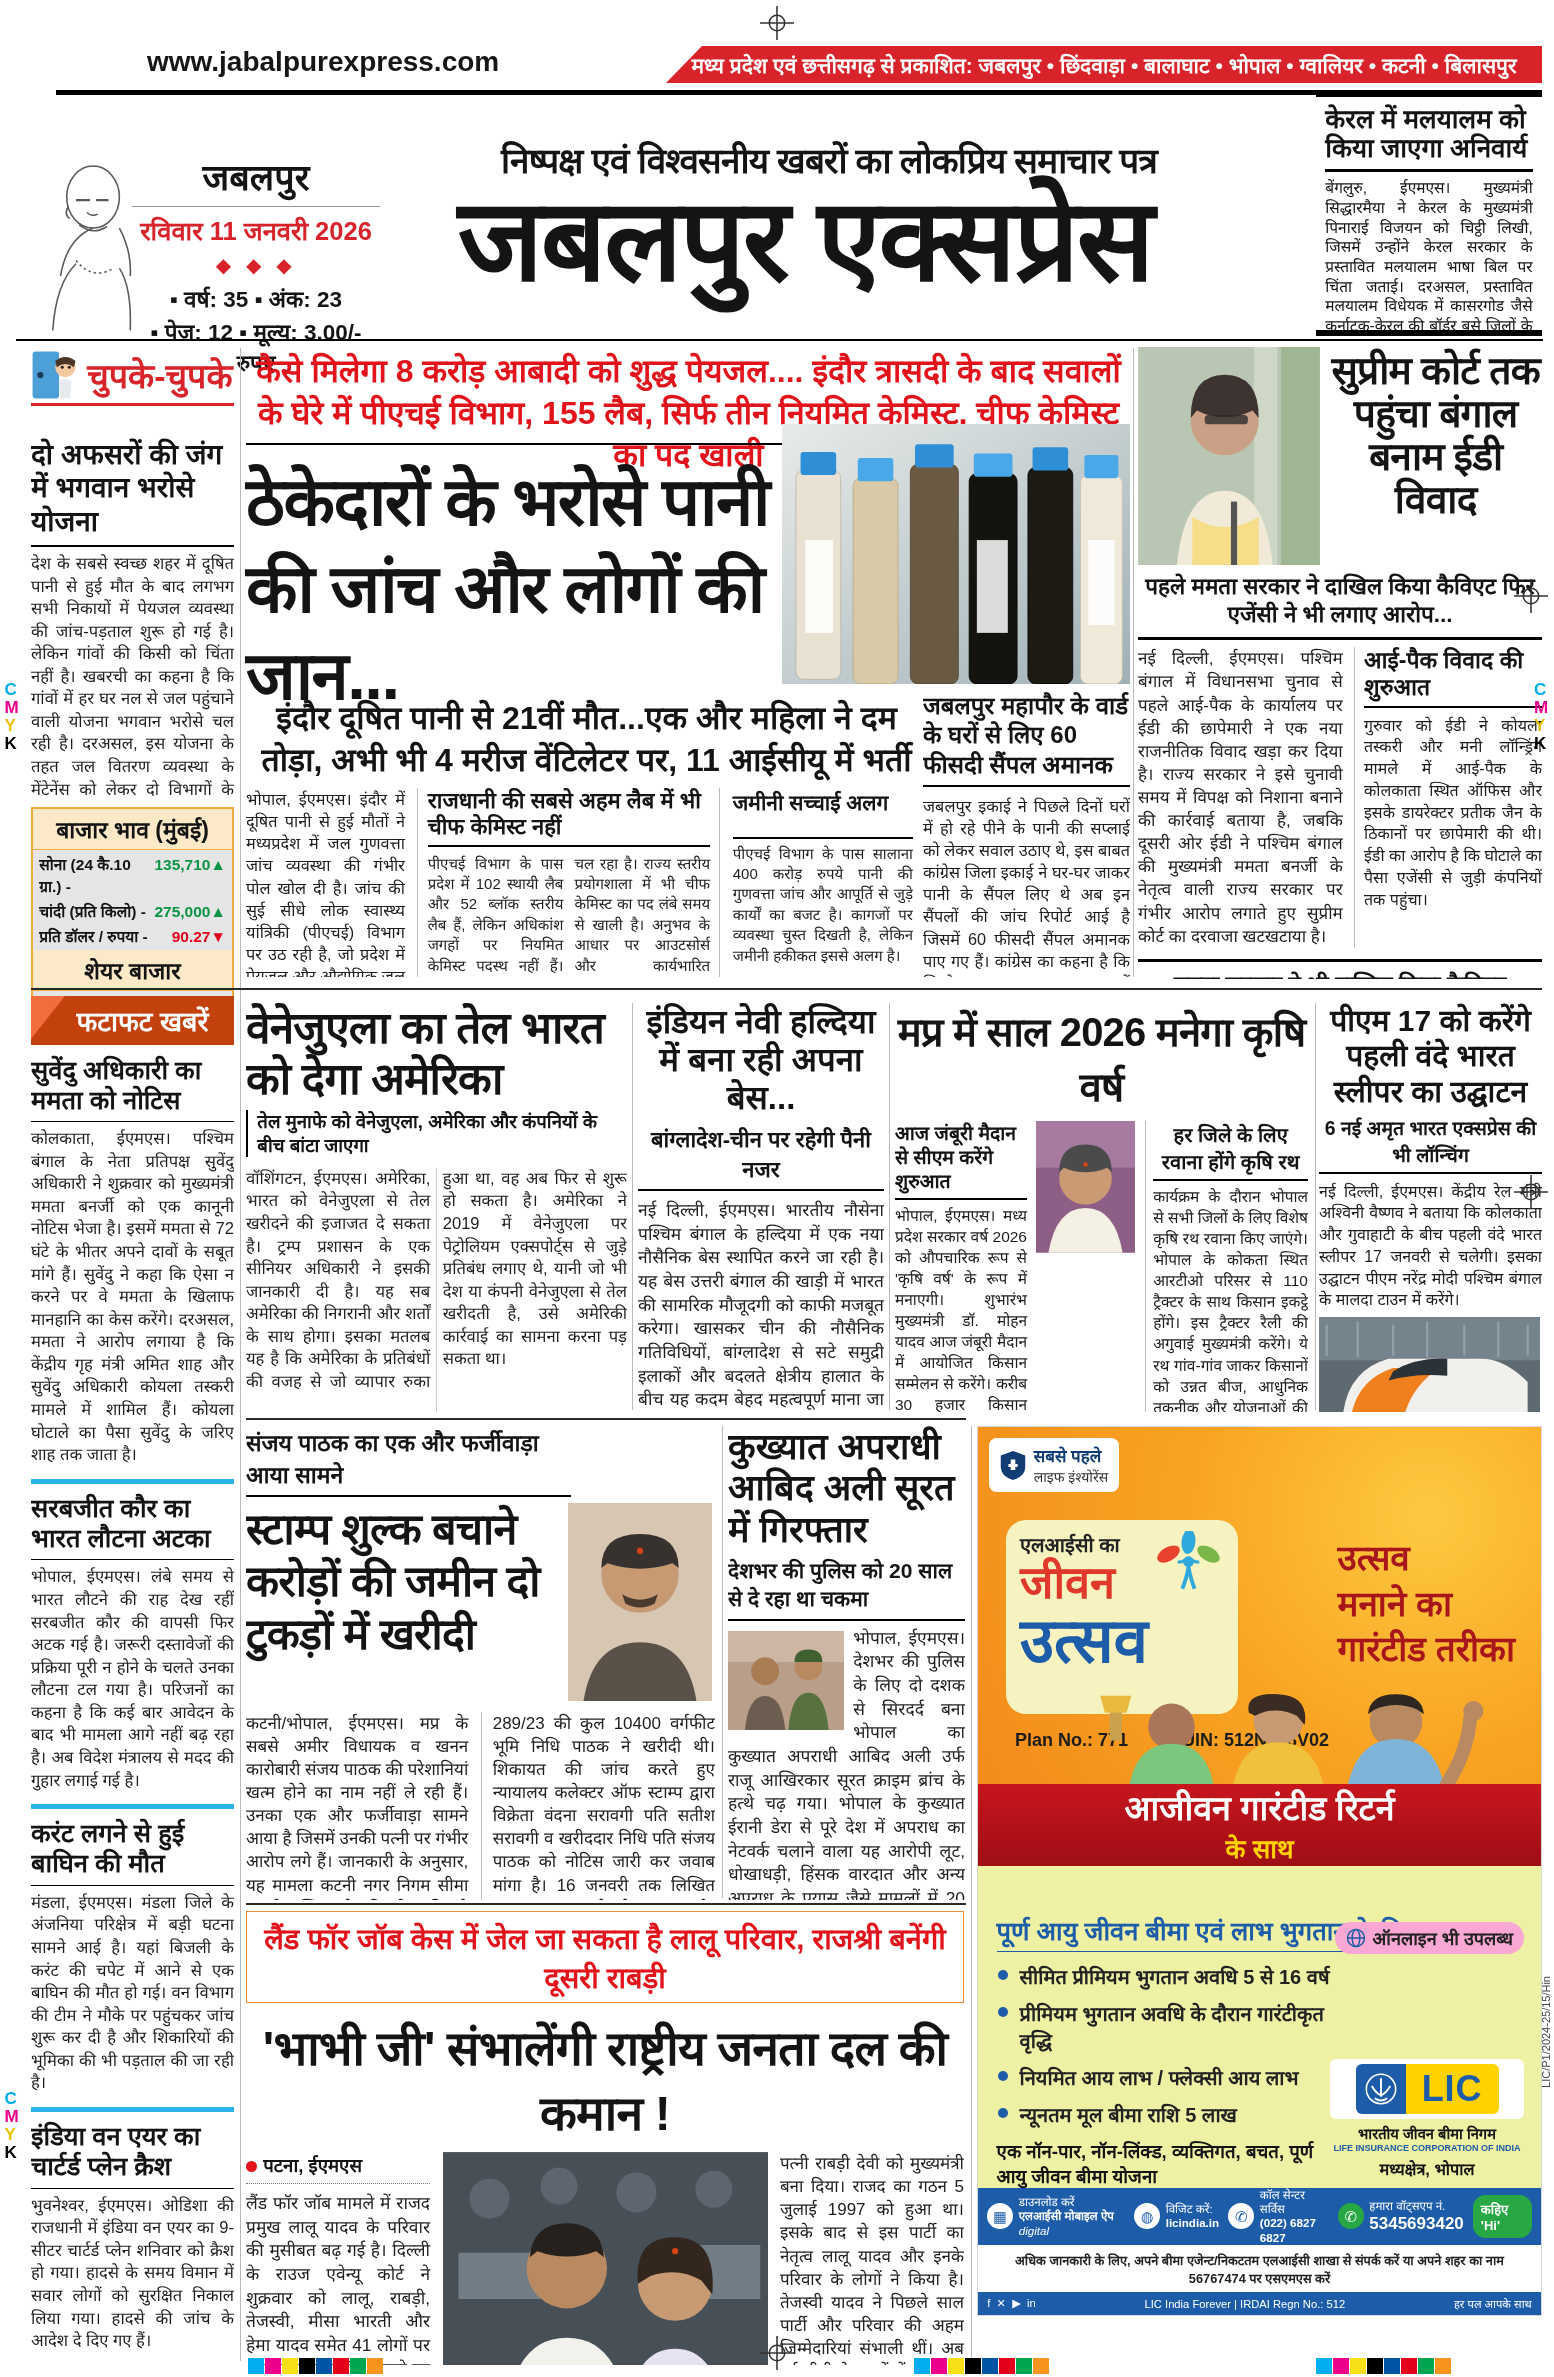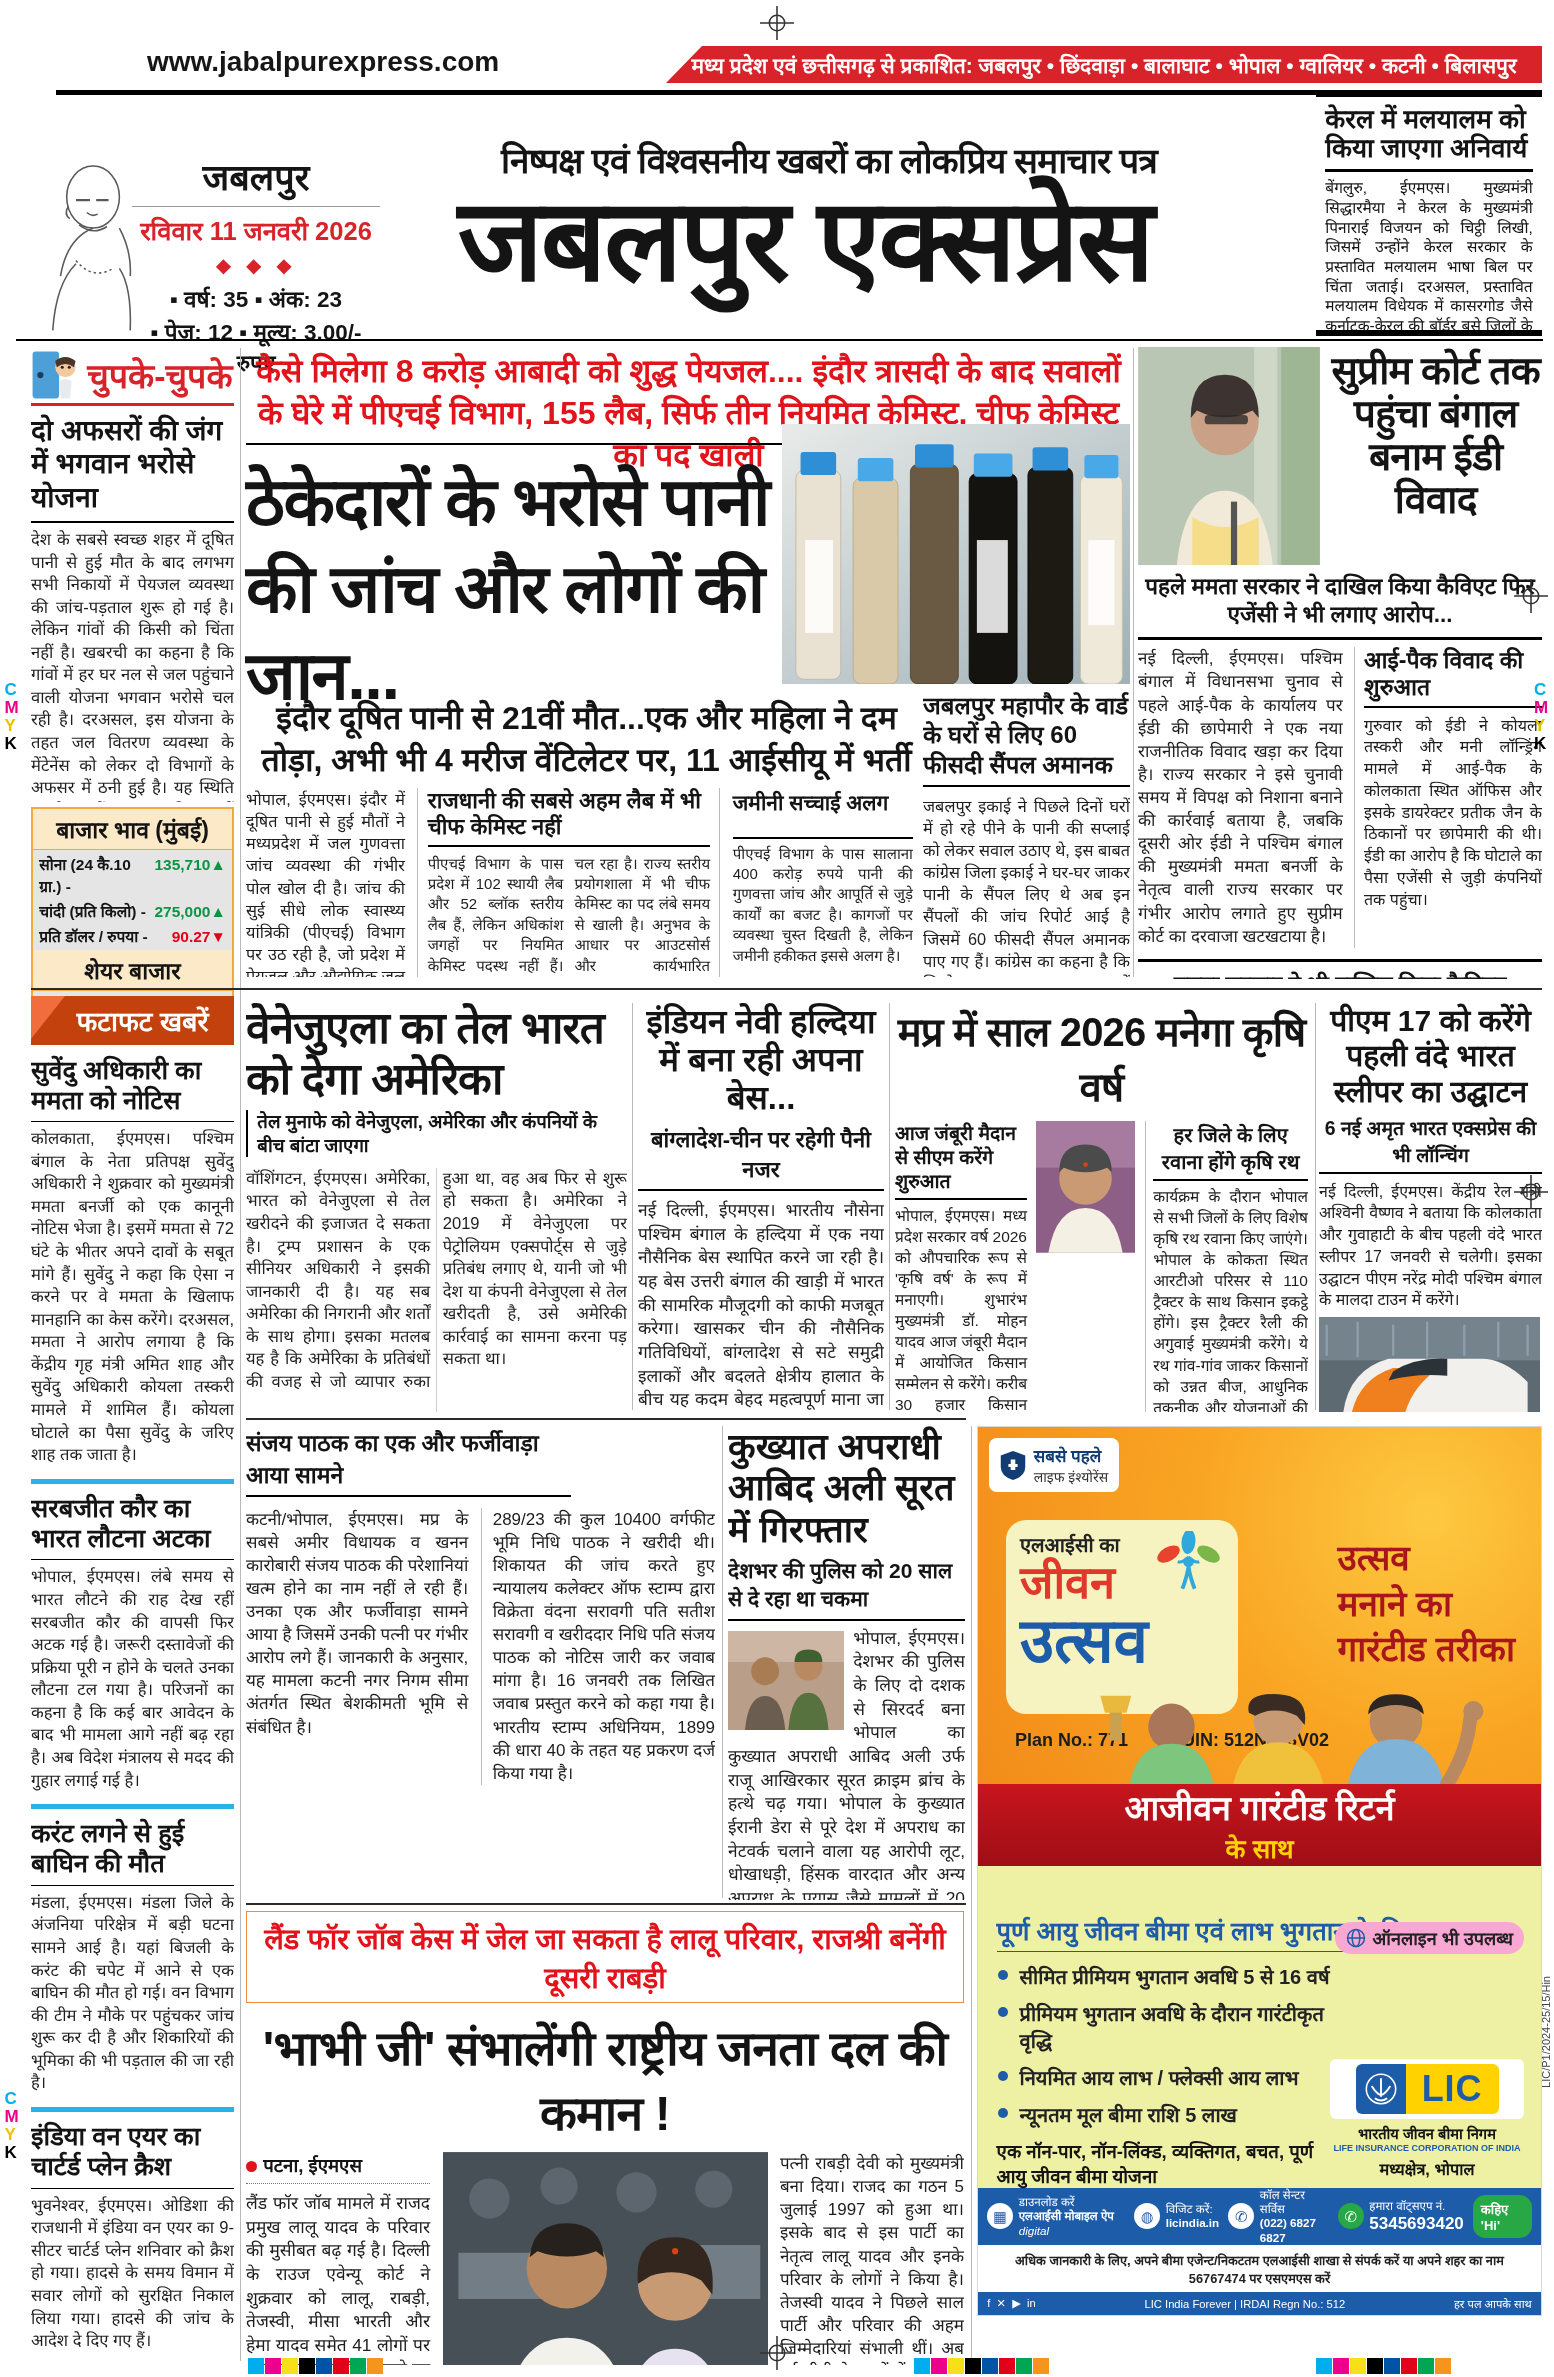--- a/index.html
+++ b/index.html
@@ -61,21 +61,21 @@
   .ipack { flex:1; border-left:0.8px solid #bbb; padding-left:9.3px; }
   .ipack h4 { font-size:23px; font-weight:900; line-height:1.15; border-bottom:2.3px solid #000; padding-bottom:6.2px; margin-bottom:6.2px; }
   .ipack .bt { font-size:16px; }
   .caveat { margin-top:11px; border-top:3.1px solid #000; padding-top:6.2px; }
   .caveat h4 { text-align:center; font-size:22.5px; font-weight:900; border-bottom:1.5px solid #000; padding-bottom:4.6px; margin-bottom:6.2px; }
 
   
   .chupke { left:31px; top:350px; width:203px; height:452px; overflow:hidden; }
   .chupke-head { display:flex; align-items:center; gap:6.2px; border-bottom:3.1px solid #d8232a; padding-bottom:3.1px; }
   .chupke-title { color:#d8232a; font-size:34px; font-weight:900; }
-  .chupke h4 { font-size:28px; font-weight:900; line-height:1.2; border-bottom:2.3px solid #000; padding:7.7px 0 6.2px; margin-bottom:6.2px; }
+  .chupke h4 { font-size:28px; font-weight:900; line-height:1.2; border-bottom:2.3px solid #000; padding:7.7px 0 6.2px; margin-bottom:6.2px;margin-top:24px; }
   .chupke .bt { font-size:16.6px; }
   .market { left:31px; top:807px; width:203px; height:208px; border:2.3px solid #f2a93e; background:#e5e5e5; overflow:hidden; }
   .mtitle { background:#fbe9c8; text-align:center; font-size:23px; font-weight:900; padding:3.9px 0; border-bottom:1.5px solid #f2a93e; }
   .mrow { display:flex; align-items:baseline; padding:3.1px 6.2px 0; font-size:15.5px; font-weight:800; }
   .mrow .lbl { flex:1; }
   .up { color:#0a9444; font-weight:900; }
   .down { color:#e3001b; font-weight:900; }
   .fatafat { left:31px; top:996px; width:203px; height:1370px; overflow:hidden; }
   .ff-banner { position:relative; background:#c2410c; color:#fff; font-size:27px; font-weight:900; text-align:center; padding:6.2px 0 6.2px 20px; }
   .ff-tri { position:absolute; left:0; top:0; width:0; height:0; border-top:43px solid #f26d3d; border-right:34px solid transparent; }
@@ -412,20 +412,31 @@
         </g>
       <path d="M30 140 q2-70 60-86 l120 0 q30 0 60 30 l0 56 z" fill="#f2f0ec"></path>
       <path d="M40 138 q6-56 56-72 l60 0 q-40 26-48 72 z" fill="#f07f1e"></path>
       <path d="M96 70 q30-18 70-16 l0 22 q-40-4-76 6 z" fill="#2c3338"></path>
       <rect x="0" y="140" width="286" height="10" fill="#3a4147"></rect>
     </svg>
   </div>
 
   <div class="abs stamp">
     <div class="kick">संजय पाठक का एक और फर्जीवाड़ा आया सामने</div>
+    <div class="stamp-row">
+      <h2>स्टाम्प शुल्क बचाने करोड़ों की जमीन दो टुकड़ों में खरीदी</h2>
+      <svg class="stamp-photo" viewBox="0 0 186 256">
+        <rect width="186" height="256" fill="#d7c6b2"></rect>
+        <circle cx="93" cy="92" r="50" fill="#c79a73"></circle>
+        <path d="M43 84 q0-44 50-44 q50 0 50 44 l-8-6 q-42 14-84 0 z" fill="#37322e"></path>
+        <circle cx="93" cy="62" r="4" fill="#d84315"></circle>
+        <path d="M70 118 q23 14 46 0 l-4 12 q-19 10-38 0 z" fill="#4a3b30"></path>
+        <path d="M20 256 q12-76 73-76 q61 0 73 76 z" fill="#5a5148"></path>
+      </svg>
+    </div>
     <div class="stamp-cols">
       <div class="c1 body-txt">कटनी/भोपाल, ईएमएस। मप्र के सबसे अमीर विधायक व खनन कारोबारी संजय पाठक की परेशानियां खत्म होने का नाम नहीं ले रही हैं। उनका एक और फर्जीवाड़ा सामने आया है जिसमें उनकी पत्नी पर गंभीर आरोप लगे हैं। जानकारी के अनुसार, यह मामला कटनी नगर निगम सीमा अंतर्गत स्थित बेशकीमती भूमि से संबंधित है।</div>
       <div class="c2 body-txt">289/23 की कुल 10400 वर्गफीट भूमि निधि पाठक ने खरीदी थी। शिकायत की जांच करते हुए न्यायालय कलेक्टर ऑफ स्टाम्प द्वारा विक्रेता वंदना सरावगी पति सतीश सरावगी व खरीददार निधि पति संजय पाठक को नोटिस जारी कर जवाब मांगा है। 16 जनवरी तक लिखित जवाब प्रस्तुत करने को कहा गया है। भारतीय स्टाम्प अधिनियम, 1899 की धारा 40 के तहत यह प्रकरण दर्ज किया गया है।</div>
     </div>
   </div>
 
   <div class="abs abid">
     <h2>कुख्यात अपराधी आबिद अली सूरत में गिरफ्तार</h2>
     <div class="sub">देशभर की पुलिस को 20 साल से दे रहा था चकमा</div>
     <svg class="abid-photo" viewBox="0 0 150 128">

